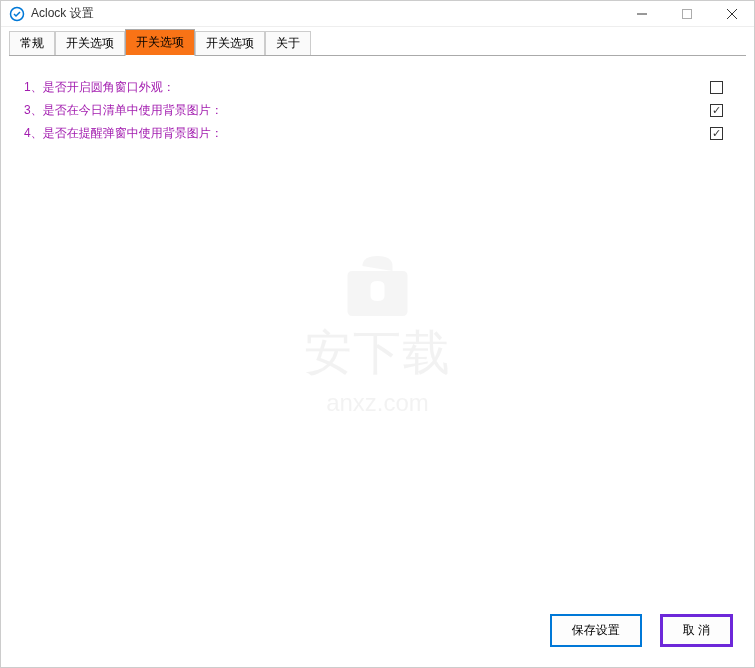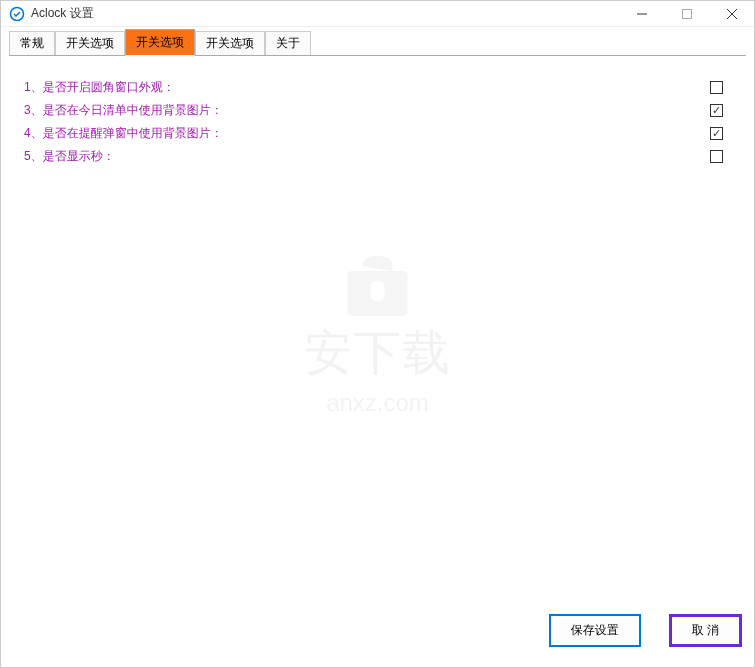--- a/index.html
+++ b/index.html
@@ -140,22 +140,22 @@
       letter-spacing: 1px;
     }
     .watermark-url {
       font-size: 24px;
       color: #888;
       margin-top: 4px;
     }
     .button-bar {
       display: flex;
       justify-content: flex-end;
-      padding: 12px 12px 20px;
-      gap: 28px;
+      padding: 12px 21px 20px;
+      gap: 18px;
     }
     .btn {
       padding: 5px 20px;
       border: 3px solid #6d28d9;
       background: #fdfdfd;
       cursor: pointer;
       font-size: 12px;
       font-family: inherit;
     }
     .btn.primary {
@@ -209,24 +209,20 @@
       <span class="checkbox"></span>
     </div>
     <div class="option-row">
       <span class="option-label"><span>3、</span><span>是否在今日清单中使用背景图片：</span></span>
       <span class="checkbox checked"></span>
     </div>
     <div class="option-row">
       <span class="option-label"><span>4、</span><span>是否在提醒弹窗中使用背景图片：</span></span>
       <span class="checkbox checked"></span>
     </div>
-    <div class="option-row">
-      <span class="option-label"><span>5、</span><span>是否显示秒：</span></span>
-      <span class="checkbox"></span>
-    </div>
 
     <div class="watermark">
       <div class="watermark-icon">
         <svg width="90" height="80" viewBox="0 0 90 80">
           <path d="M30 25 Q30 15 45 15 Q60 15 60 25 L60 30 L20 30 Q15 30 15 35 L15 70 Q15 75 20 75 L70 75 Q75 75 75 70 L75 35 Q75 30 70 30 L60 30" fill="#888" opacity="0.8"></path>
           <path d="M38 45 L38 55 Q38 60 45 60 Q52 60 52 55 L52 45 Q52 40 45 40 Q38 40 38 45 Z" fill="#fff"></path>
         </svg>
       </div>
       <div class="watermark-text">安下载</div>
       <div class="watermark-url">anxz.com</div>

